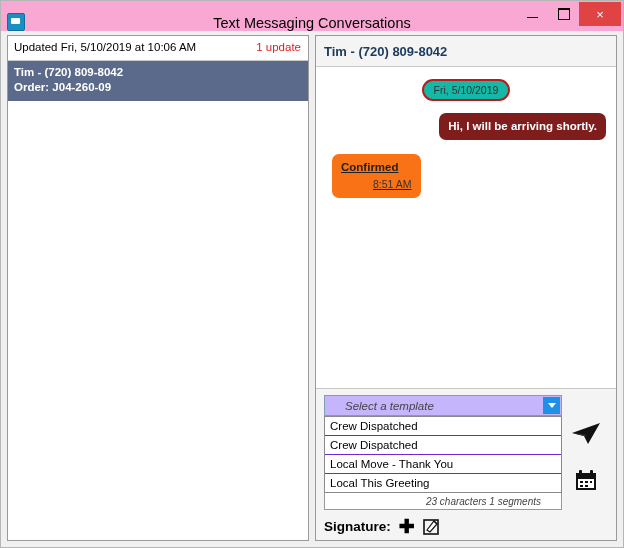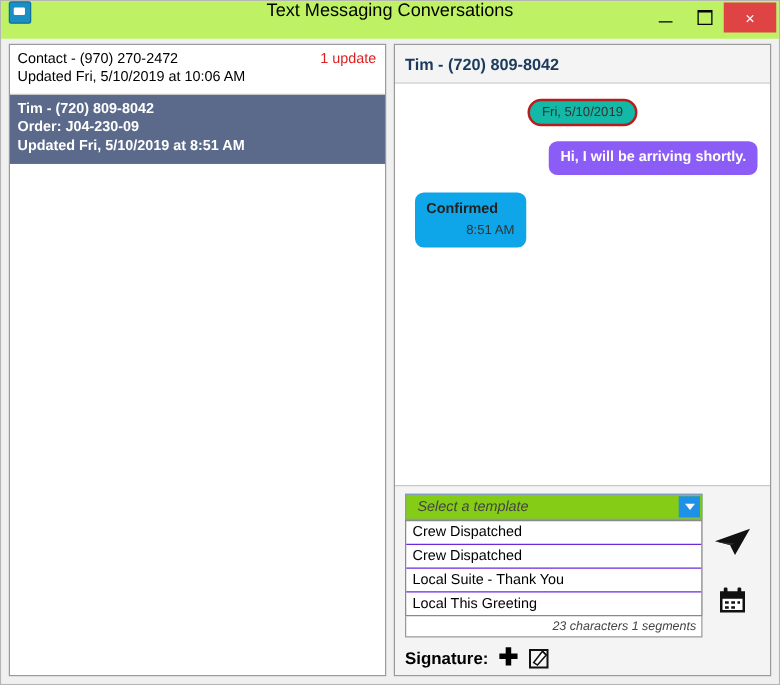--- a/index.html
+++ b/index.html
@@ -20,23 +20,23 @@
     height: 548px;
     box-sizing: border-box;
     border: 1px solid #b5b5b5;
     background: #f0f0f0;
     display: flex;
     flex-direction: column;
   }
   
   .titlebar {
     height: 30px;
-    background: #bef264;
-    display: flex;
-    align-items: flex-start;
+    background: #f9a8d4;
+    display: flex;
+    align-items: flex-end;
     position: relative;
     flex: 0 0 auto;
   }
   .app-icon {
     width: 16px; height: 16px;
     margin-left: 6px;
     background: #1b8fc4;
     border: 1px solid #0d6f9c;
     border-radius: 2px;
     position: relative;
@@ -175,36 +175,37 @@
   .bubble-row.out { justify-content: flex-end; }
   .bubble-row.in { justify-content: flex-start; }
   .bubble {
     max-width: 72%;
     border-radius: 7px;
     padding: 6px 9px;
     font-size: 11.5px;
     line-height: 15px;
   }
   .bubble.out {
-    background: #8b5cf6;
+    background: #7f1d1d;
     color: #ffffff;
     font-weight: bold;
   }
   .bubble.out .meta {
     font-weight: normal;
     font-size: 10.5px;
     display: block;
     text-align: right;
     margin-top: 1px;
   }
   .bubble.in {
-    background: #0ea5e9;
+    background: #f97316;
     color: #222;
     font-weight: bold;
     margin-left: 6px;
+    text-decoration: underline;
   }
   .bubble.in .meta {
     font-weight: normal;
     font-size: 10.5px;
     display: block;
     margin-top: 2px;
     color: #333;
     margin-left: 32px;
   }
   
@@ -219,27 +220,27 @@
   }
   .composer-main {
     width: 238px;
     position: relative;
   }
   .template-select {
     width: 100%;
     height: 21px;
     box-sizing: border-box;
     border: 1px solid #7f9db9;
-    background: #84cc16;
+    background: #c4b5fd;
     display: flex;
     align-items: center;
     font-size: 11.5px;
     font-style: italic;
     color: #444;
-    padding-left: 9px;
+    padding-left: 20px;
     position: relative;
   }
   .select-arrow {
     position: absolute;
     right: 1px; top: 1px;
     width: 17px; height: 17px;
     background: #1e90e8;
     display: flex;
     align-items: center;
     justify-content: center;
@@ -276,21 +277,21 @@
     box-sizing: border-box;
     border: 1px solid #9a9a9a;
     background: #ffffff;
     font-size: 11.5px;
     color: #333;
     padding: 4px 5px;
     z-index: 5;
   }
   .char-count {
     position: absolute;
-    right: 4px;
+    right: 20px;
     bottom: 2px;
     font-size: 10px;
     font-style: italic;
     color: #444;
   }
   .side-icons {
     position: absolute;
     right: 10px;
     top: 30px;
     width: 40px;
@@ -344,28 +345,26 @@
       <div class="win-btn close">×</div>
     </div>
   </div>
 
   <div class="content">
 
     <div class="conv-list">
 
       <div class="conv-item">
         <div class="update-badge">1 update</div>
-        <div class="conv-line">Contact -  (970) 270-2472</div>
         <div class="conv-line">Updated Fri, 5/10/2019 at 10:06 AM</div>
       </div>
 
       <div class="conv-item selected">
         <div class="conv-line">Tim -  (720) 809-8042</div>
-        <div class="conv-line">Order: J04-230-09</div>
-        <div class="conv-line">Updated Fri, 5/10/2019 at 8:51 AM</div>
+        <div class="conv-line">Order: J04-260-09</div>
       </div>
 
     </div>
 
     <div class="chat-panel">
 
       <div class="chat-header">Tim - (720) 809-8042</div>
 
       <div class="messages">
         <div class="date-pill">Fri, 5/10/2019</div>
@@ -392,21 +391,21 @@
         </div>
 
         <div class="composer-main">
           <div class="template-select">
             <span>Select a template</span>
             <span class="select-arrow"></span>
           </div>
           <div class="dropdown">
             <div class="dropdown-item">Crew Dispatched</div>
             <div class="dropdown-item">Crew Dispatched</div>
-            <div class="dropdown-item">Local Suite - Thank You</div>
+            <div class="dropdown-item">Local Move - Thank You</div>
             <div class="dropdown-item">Local This Greeting</div>
           </div>
         </div>
 
         <div class="side-icons">
           <div class="icon-btn">
             <svg width="30" height="24" viewBox="0 0 30 24">
               <path d="M1 11 L29 1 L17 22 L13 14 Z" fill="#111"></path>
               <path d="M1 11 L17 13 L13 14 Z" fill="#333"></path>
             </svg>

